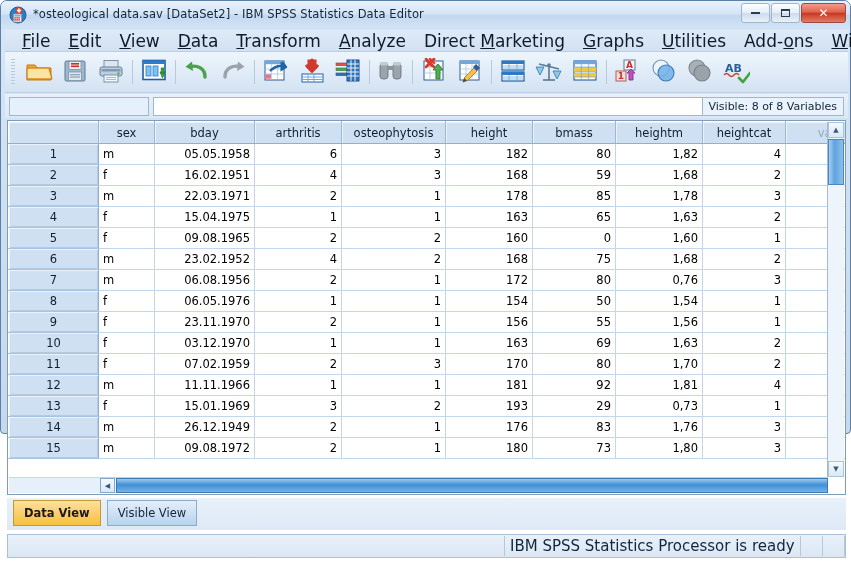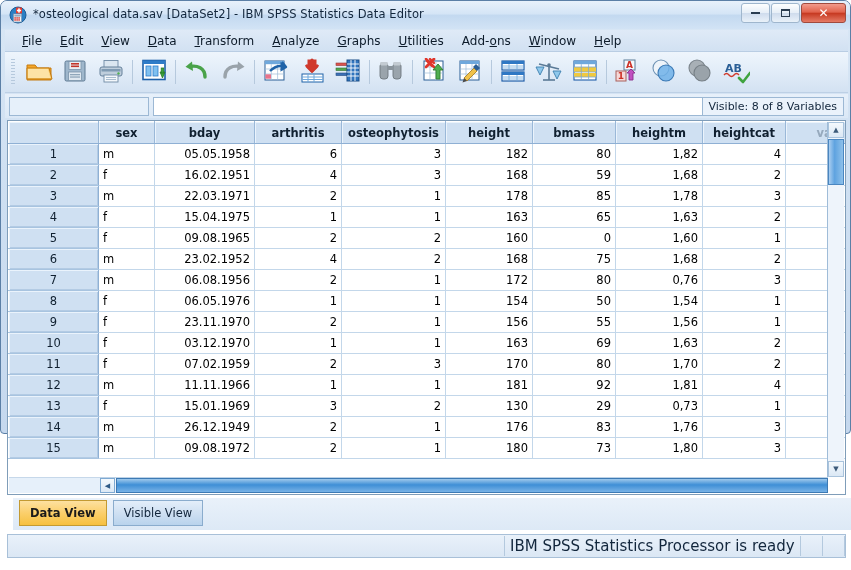--- a/index.html
+++ b/index.html
@@ -108,21 +108,21 @@
     width: 843px;
     height: 22px;
     background: linear-gradient(to bottom, #dfeaf7 0%, #d2e1f2 100%);
     border-bottom: 1px solid #b9cde3;
     display: flex;
     align-items: center;
     padding-left: 8px;
     box-sizing: border-box;
   }
   .menu-item {
-    font-size: 12px;
+    font-size: 17px;
     color: #0d1b2a;
     padding: 2px 9px;
     white-space: nowrap;
     cursor: default;
   }
   .menu-item u { text-decoration: underline; }
 
   
   .toolbar {
     position: absolute;
@@ -223,21 +223,21 @@
     padding: 0 4px;
     overflow: hidden;
     white-space: nowrap;
   }
   table.grid thead th {
     background: #cfe0f2;
     border: 1px solid #ffffff;
     border-right: 1px solid #9ab8d8;
     border-bottom: 1px solid #8fb0d4;
     text-align: center;
-    font-weight: bold;
+    font-weight: normal;
     color: #102030;
     height: 22px;
     box-shadow: inset 1px 1px 0 #eaf3fc;
   }
   table.grid thead th.corner {
     background: #cfe0f2;
   }
   table.grid thead th.empty-var {
     color: #96a9bd;
   }
@@ -321,21 +321,21 @@
     position: absolute;
     left: 1px; bottom: 1px;
     width: 91px; height: 15px;
     background: #e6f0fa;
     border-top: 1px solid #c6d8ea;
   }
 
   
   .tabstrip {
     position: absolute;
-    left: 12px; top: 497px;
+    left: 6px; top: 497px;
     width: 839px;
     height: 32px;
     background: linear-gradient(to bottom, #e9f1fa, #dde9f6);
     display: flex;
     align-items: flex-start;
     padding-top: 2px;
     box-sizing: border-box;
   }
   .tab {
     height: 26px;
@@ -424,20 +424,21 @@
     </div>
   </div>
 
   <div class="menubar">
     <div class="menu-item"><u>F</u>ile</div>
     <div class="menu-item"><u>E</u>dit</div>
     <div class="menu-item"><u>V</u>iew</div>
     <div class="menu-item"><u>D</u>ata</div>
     <div class="menu-item"><u>T</u>ransform</div>
     <div class="menu-item"><u>A</u>nalyze</div>
+    <div class="menu-item">Direct <u>M</u>arketing</div>
     <div class="menu-item"><u>G</u>raphs</div>
     <div class="menu-item"><u>U</u>tilities</div>
     <div class="menu-item">Add-<u>o</u>ns</div>
     <div class="menu-item"><u>W</u>indow</div>
     <div class="menu-item"><u>H</u>elp</div>
   </div>
 
   <div class="toolbar">
     <div class="grip"></div>
 
@@ -899,21 +900,21 @@
             <td class="num">1,81</td>
             <td class="num">4</td>
             <td class="blank"></td>
           </tr>
           <tr>
             <th class="rowhdr">13</th>
             <td class="txt">f</td>
             <td class="num">15.01.1969</td>
             <td class="num">3</td>
             <td class="num">2</td>
-            <td class="num">130</td>
+            <td class="num">193</td>
             <td class="num">29</td>
             <td class="num">0,73</td>
             <td class="num">1</td>
             <td class="blank"></td>
           </tr>
           <tr>
             <th class="rowhdr">14</th>
             <td class="txt">m</td>
             <td class="num">26.12.1949</td>
             <td class="num">2</td>

